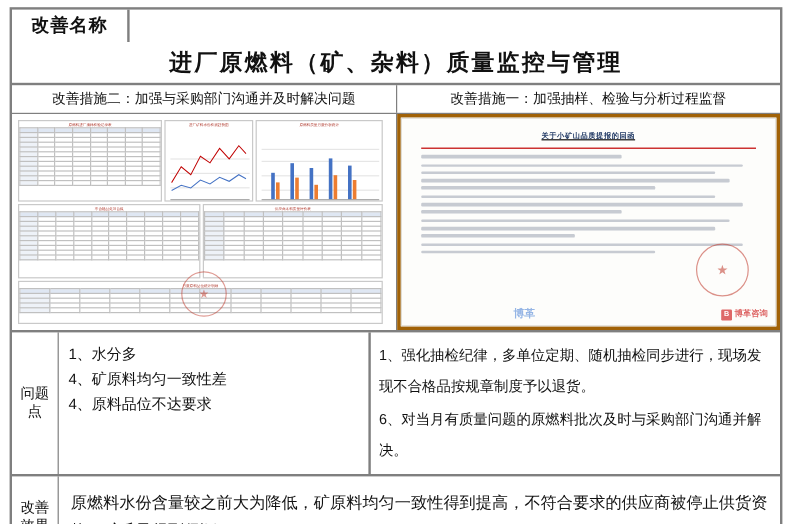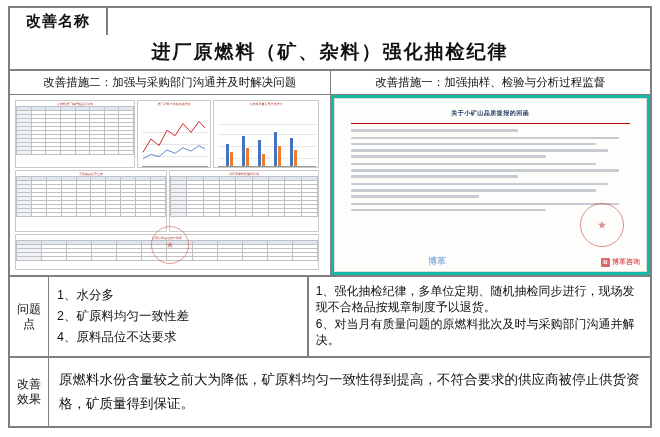--- a/index.html
+++ b/index.html
@@ -46,22 +46,22 @@
   }
   .measures-head .cell:first-child{border-right:1px solid #7f7f7f;}
   
   .images-band{display:flex;border-bottom:2px solid #7f7f7f;height:180px;}
   .img-left{
     flex:1;border-right:1px solid #7f7f7f;
     position:relative;overflow:hidden;background:#fff;
     padding:3px;box-sizing:border-box;
   }
   .img-right{
-    flex:1;position:relative;overflow:hidden;background:#14b8a6;
-    padding:3px;box-sizing:border-box;
+    flex:1;position:relative;overflow:hidden;background:#a16207;
+    padding:3px;box-sizing:border-box;text-decoration:underline;
   }
   
   .collage{position:relative;width:100%;height:100%;}
   .shot{position:absolute;background:#fff;border:1px solid #c9c9c9;overflow:hidden;}
   .shot .sh-title{
     font-size:3px;color:#b03a2e;text-align:center;padding:1px 0 0 0;
     white-space:nowrap;overflow:hidden;
   }
   .mini-table{width:100%;border-collapse:collapse;}
   .mini-table td{border:0.4px solid #c0c0c0;height:3px;padding:0;}
@@ -130,38 +130,38 @@
     font-size:12px;line-height:15px;text-align:center;
     padding:4px 2px;
     word-break:break-all;
   }
   .pi-left{display:flex;flex:1;border-right:2px solid #7f7f7f;}
   .pi-right{display:flex;flex:1.15;}
   .pi-content{
     flex:1;padding:8px 8px;
     font-size:12.5px;line-height:20px;
   }
-  .pi-content.small{font-size:12px;line-height:16px;padding:6px 7px;}
+  .pi-content.small{font-size:12px;line-height:26px;padding:6px 7px;}
   .pi-content p{margin:0 0 1px 0;}
   
   .eff-band{display:flex;}
   .eff-content{
     flex:1;padding:10px 10px;
     font-size:13.5px;line-height:24px;
   }
 </style>
 </head>
 <body>
 
 <div class="page">
   <div class="frame">
 
     <div class="title-row">
       <div class="title-label">改善名称</div>
-      <div class="title-main">进厂原燃料（矿、杂料）强化抽检纪律</div>
+      <div class="title-main">进厂原燃料（矿、杂料）质量监控与管理</div>
     </div>
 
     <div class="measures-head">
       <div class="cell">改善措施二：加强与采购部门沟通并及时解决问题</div>
       <div class="cell">改善措施一：加强抽样、检验与分析过程监督</div>
     </div>
 
     <div class="images-band">
 
       <div class="img-left">
@@ -695,21 +695,21 @@
         </div>
       </div>
     </div>
 
     <div class="pi-band">
 
       <div class="pi-left">
         <div class="side-label">问题点</div>
         <div class="pi-content">
           <p>1、水分多</p>
-          <p>2、矿原料均匀一致性差</p>
+          <p>4、矿原料均匀一致性差</p>
           <p>4、原料品位不达要求</p>
         </div>
       </div>
 
       <div class="pi-right">
         <div class="pi-content small">
           <p>1、强化抽检纪律，多单位定期、随机抽检同步进行，现场发现不合格品按规章制度予以退货。</p>
           <p>6、对当月有质量问题的原燃料批次及时与采购部门沟通并解决。</p>
         </div>
       </div>

